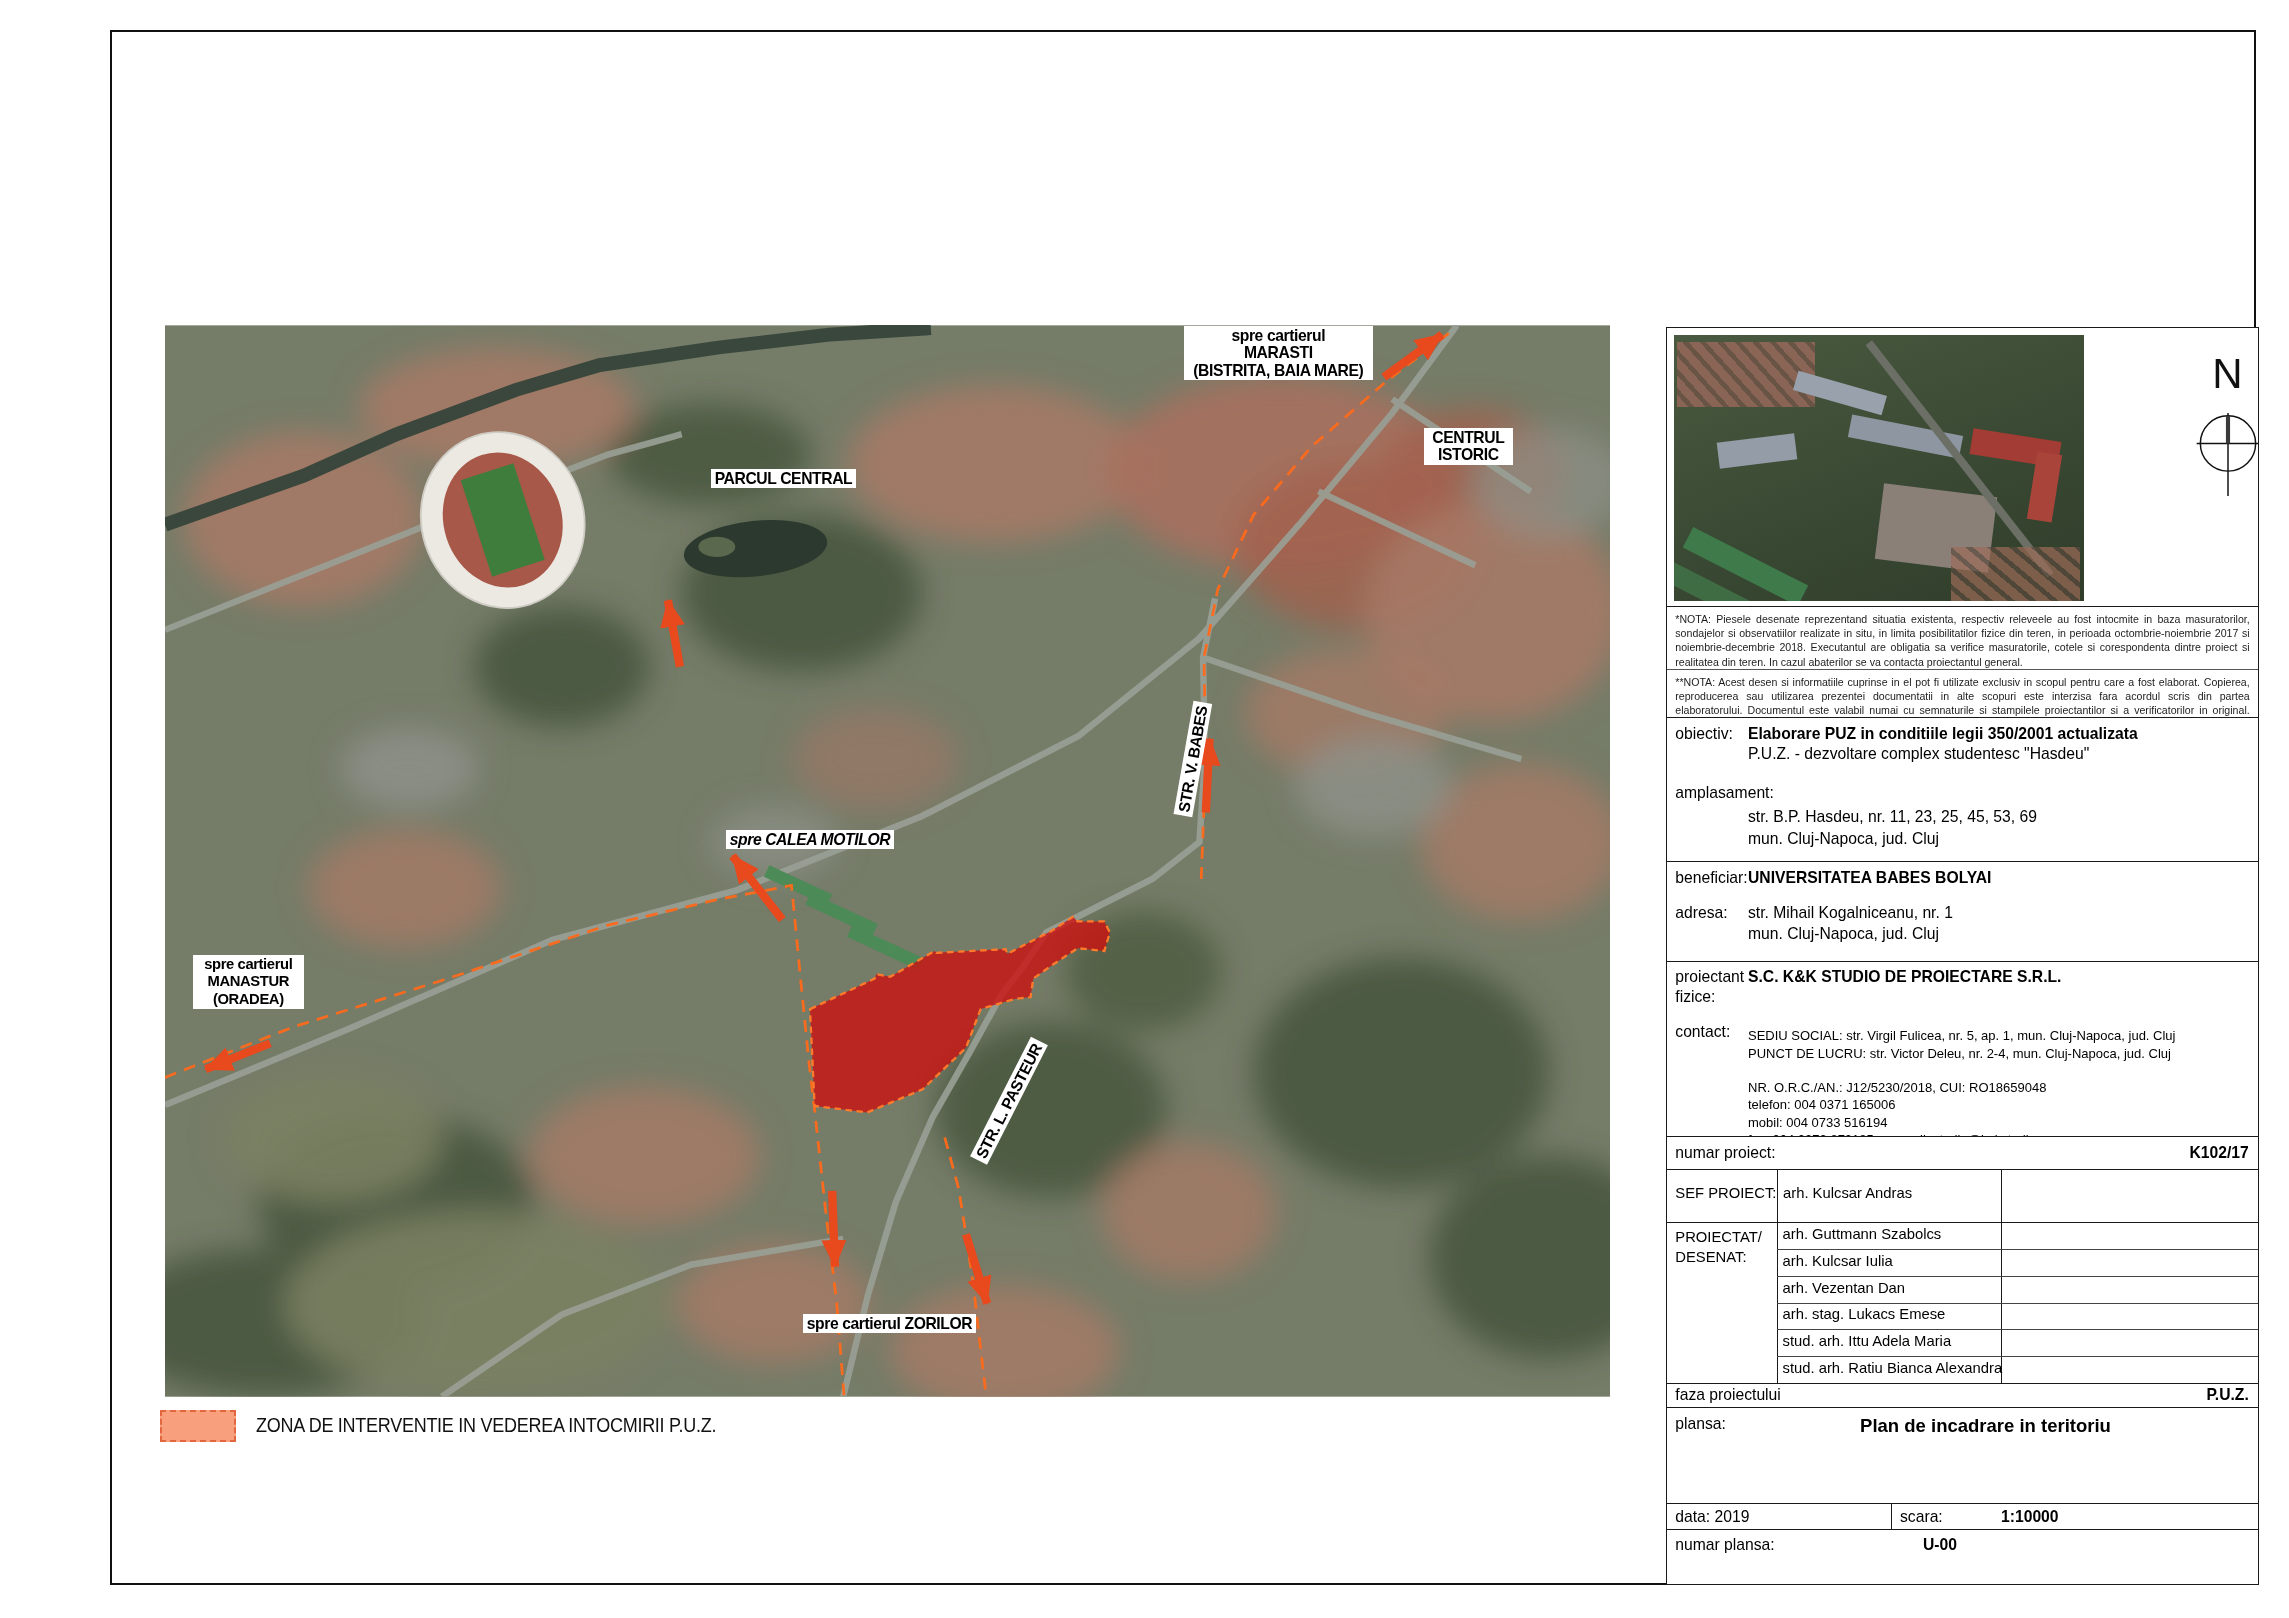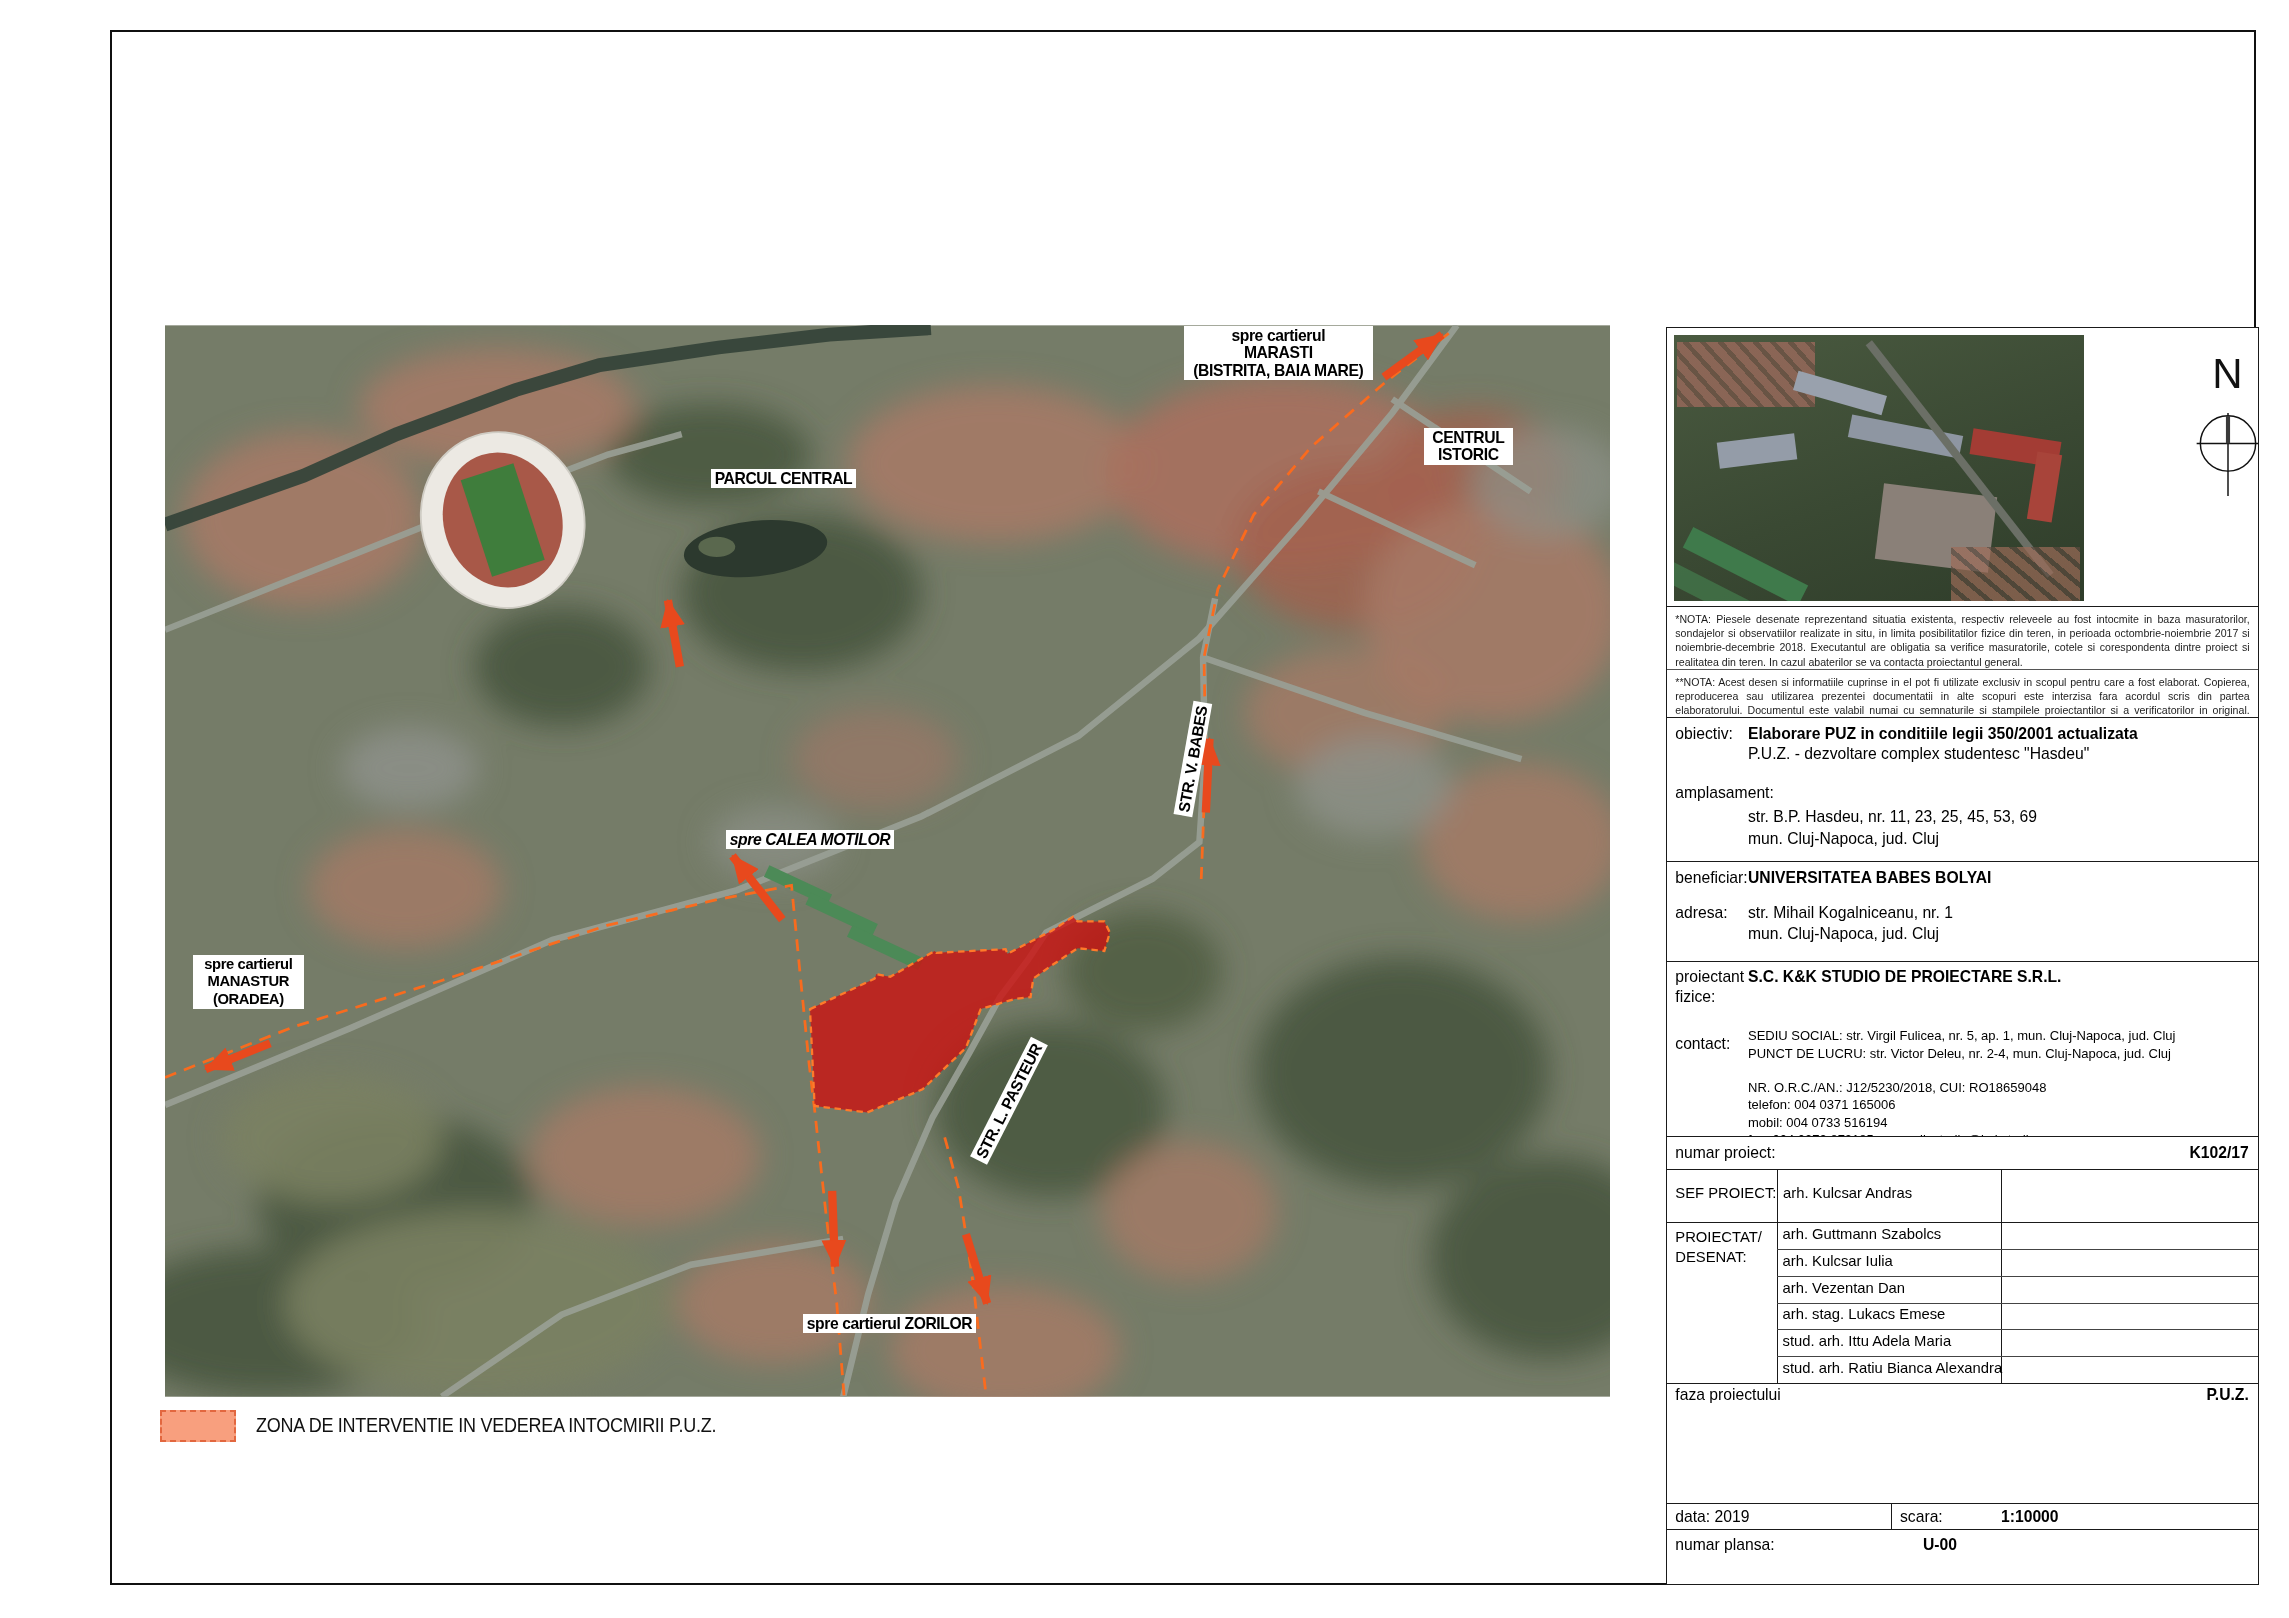--- a/index.html
+++ b/index.html
@@ -248,21 +248,21 @@
       <span class="val b" style="top:7.4px">UNIVERSITATEA BABES BOLYAI</span>
       <span class="lab" style="top:42px">adresa:</span>
       <span class="val" style="top:42px">str. Mihail Kogalniceanu, nr. 1</span>
       <span class="val" style="top:63px">mun. Cluj-Napoca, jud. Cluj</span>
     </div>
 
     <div class="sec sec-proiectant bt2">
       <span class="lab" style="top:5.5px">proiectant</span>
       <span class="lab" style="top:26px">fizice:</span>
       <span class="val b" style="top:5.5px">S.C. K&amp;K STUDIO DE PROIECTARE S.R.L.</span>
-      <span class="lab" style="top:73px">contact:</span>
+      <span class="lab" style="top:61px">contact:</span>
       <div class="contact-lines">
         <div>SEDIU SOCIAL: str. Virgil Fulicea, nr. 5, ap. 1, mun. Cluj-Napoca, jud. Cluj</div>
         <div>PUNCT DE LUCRU: str. Victor Deleu, nr. 2-4, mun. Cluj-Napoca, jud. Cluj</div>
         <div style="height:16.6px"></div>
         <div>NR. O.R.C./AN.: J12/5230/2018, CUI: RO18659048</div>
         <div>telefon: 004 0371 165006</div>
         <div>mobil: 004 0733 516194</div>
         <div>
           <span>fax: 004 0372 873185</span>
           <span style="padding-left:13px">e-mail: studio@knkstudio.ro</span>
@@ -305,20 +305,24 @@
       <div class="row29" style="top:134px;border-bottom:none">
           <span>stud. arh. Ratiu Bianca Alexandra</span>
         </div>
     </div>
 
     <div class="sec sec-faza bt2">
       <span class="lab" style="top:1.8px">faza proiectului</span>
       <span class="right b" style="top:1.8px">P.U.Z.</span>
     </div>
 
+    <div class="sec sec-plansa bt2">
+      <span class="lab" style="top:6.5px">plansa:</span>
+      <div style="position:absolute;left:83px;right:37px;top:6.5px;text-align:center;font-weight:bold;font-size:18.5px">Plan de incadrare in teritoriu</div>
+    </div>
 
     <div class="sec sec-datascara bt2">
       <div class="vline" style="left:224px"></div>
       <span class="lab" style="top:3.7px">data: 2019</span>
       <span style="position:absolute;left:233px;top:3.7px">scara:</span>
       <span class="b" style="position:absolute;left:334px;top:3.7px">1:10000</span>
     </div>
 
     <div class="sec sec-numarplansa bt2">
       <span class="lab" style="top:5.5px">numar plansa:</span>

